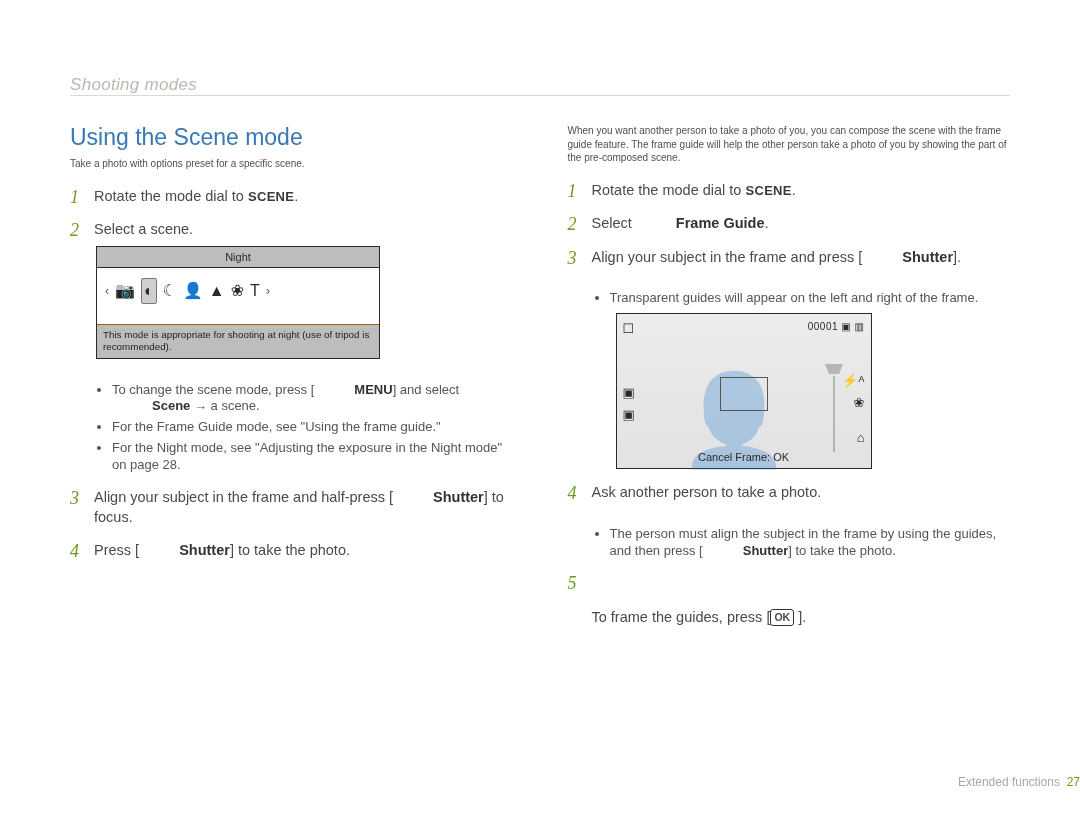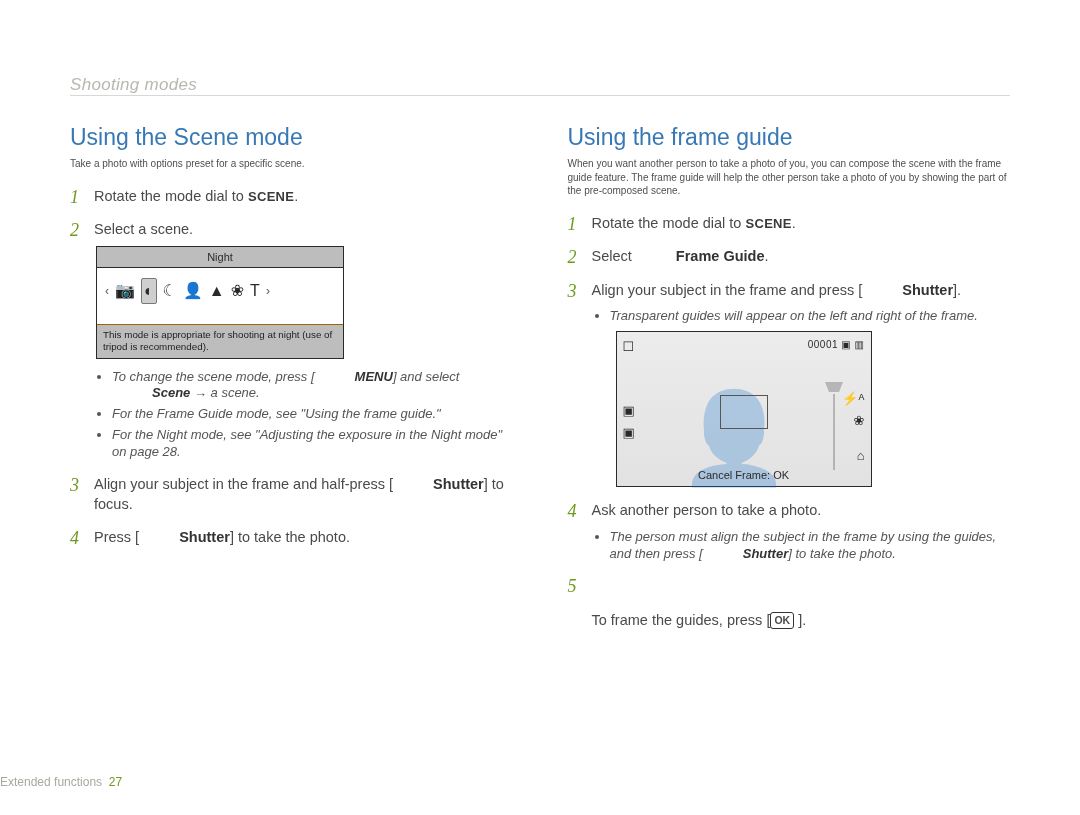--- a/index.html
+++ b/index.html
@@ -68,31 +68,30 @@
   ol.steps > li .scene-word {
     font-family: "Trebuchet MS", Arial, sans-serif;
     font-weight: 700;
     font-size: 13px;
     color: #3a3a3a;
     letter-spacing: 0.3px;
   }
   ul.sub {
     list-style: disc;
     padding-left: 18px;
-    margin: 8px 0 0 0;
+    margin: 23px 0 0 0;
     font-size: 13px;
     color: #555;
-    font-style: italic;
   }
   ul.sub > li { margin-bottom: 4px; line-height: 1.3; }
   .figure {
     margin: 6px 0 10px 2px;
   }
   .lcd {
-    width: 248px;
+    width: 284px;
     border: 1px solid #2a2a2a;
     background: #fff;
   }
   .lcd .bar {
     background: #bdbdbd;
     text-align: center;
     font-size: 11px;
     padding: 3px 0;
     color: #2a2a2a;
     border-bottom: 1px solid #2a2a2a;
@@ -188,21 +187,21 @@
     font-size: 10.5px;
     font-weight: 700;
     padding: 0 3px;
     vertical-align: 1px;
     margin-top: 36px;
   }
   .footer {
     position: absolute;
     left: 0; right: 0;
     bottom: 26px;
-    text-align: left;
+    text-align: right;
     font-size: 12px;
     color: #a8a8a0;
   }
   .footer .pn { color: #6f9a1e; }
   b { font-weight: 700; color: #333; padding-left: 40px; }
 </style>
 </head>
 <body>
 
 <div class="page">
@@ -256,21 +255,20 @@
         </li>
 
         <li>
           <span class="num">4</span>
           <span>Press [</span><b>Shutter</b><span>] to take the photo.</span>
         </li>
       </ol>
     </div>
 
     <div class="col">
-      <h2 class="section-heading accent-blue">Using the frame guide</h2>
       <p class="intro">When you want another person to take a photo of you, you can compose the scene with the frame guide feature. The frame guide will help the other person take a photo of you by showing the part of the pre-composed scene.</p>
 
       <ol class="steps">
         <li>
           <span class="num">1</span>
           <span>Rotate the mode dial to </span><span class="scene-word">SCENE</span><span>.</span>
         </li>
         <li>
           <span class="num">2</span>
           <span>Select </span><b>Frame Guide</b><span>.</span>

